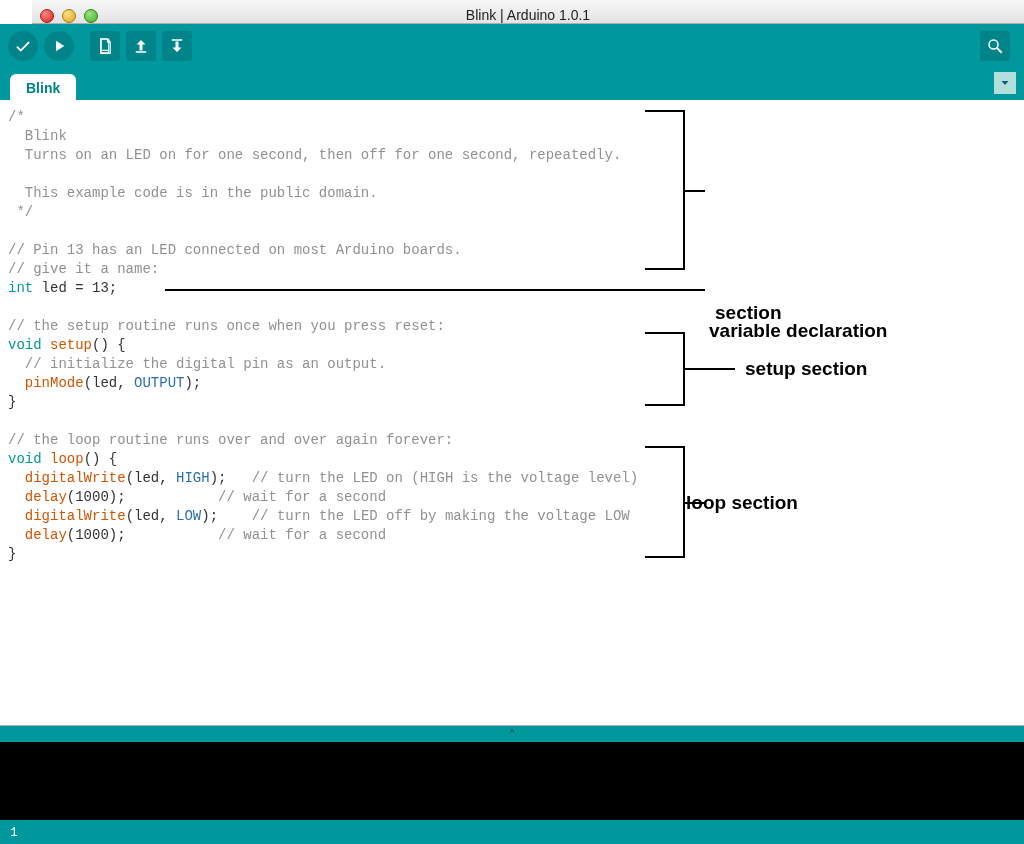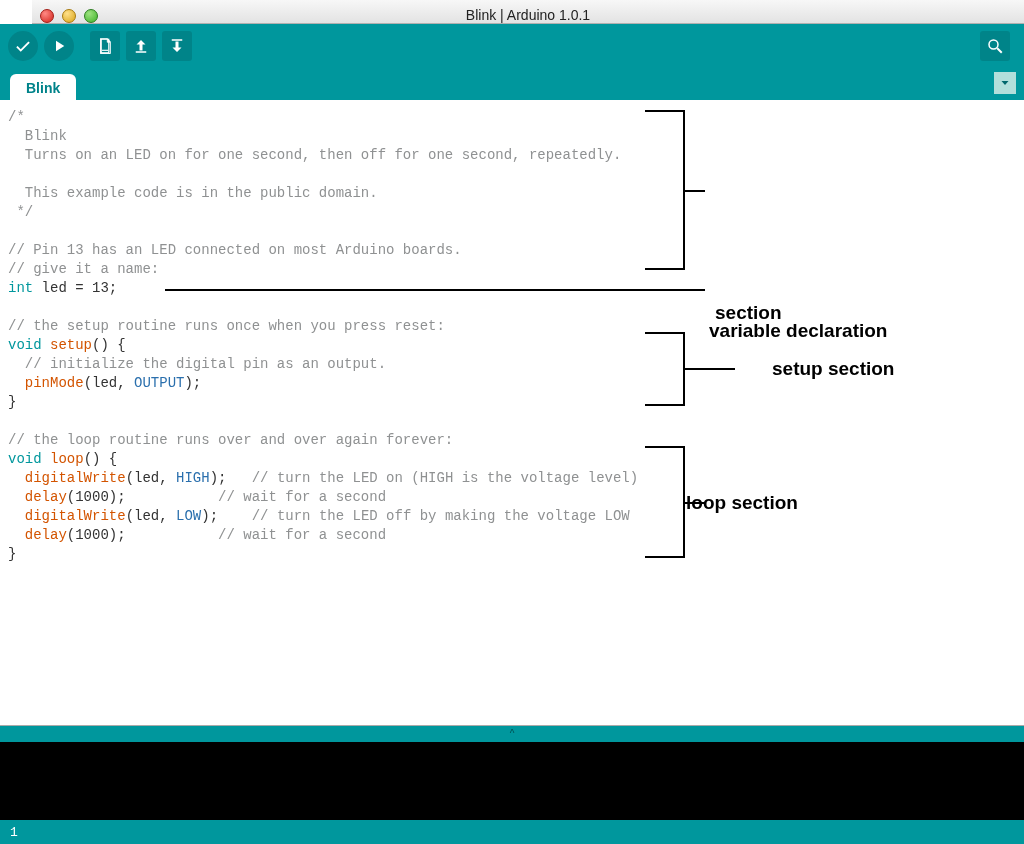--- a/index.html
+++ b/index.html
@@ -245,21 +245,21 @@
 
   <div class="bracket" style="left:645px; top:10px; width:40px; height:160px;"></div>
   <div class="hline" style="left:685px; top:90px; width:20px;"></div>
 
   <div class="hline" style="left:165px; top:189px; width:540px;"></div>
   <div class="annot" style="left:709px; top:180px;margin-top:40px;">variable declaration</div>
   <div class="annot" style="left:715px; top:202px;">section</div>
 
   <div class="bracket" style="left:645px; top:232px; width:40px; height:74px;"></div>
   <div class="hline" style="left:685px; top:268px; width:50px;"></div>
-  <div class="annot" style="left:745px; top:258px;margin-left:27px;">setup section</div>
+  <div class="annot" style="left:745px; top:258px;">setup section</div>
 
   <div class="bracket" style="left:645px; top:346px; width:40px; height:112px;"></div>
   <div class="hline" style="left:685px; top:402px; width:20px;"></div>
   <div class="annot" style="left:686px; top:392px;">loop section</div>
 </div>
 
 <div class="separator">^</div>
 
 <div class="console"></div>
 

